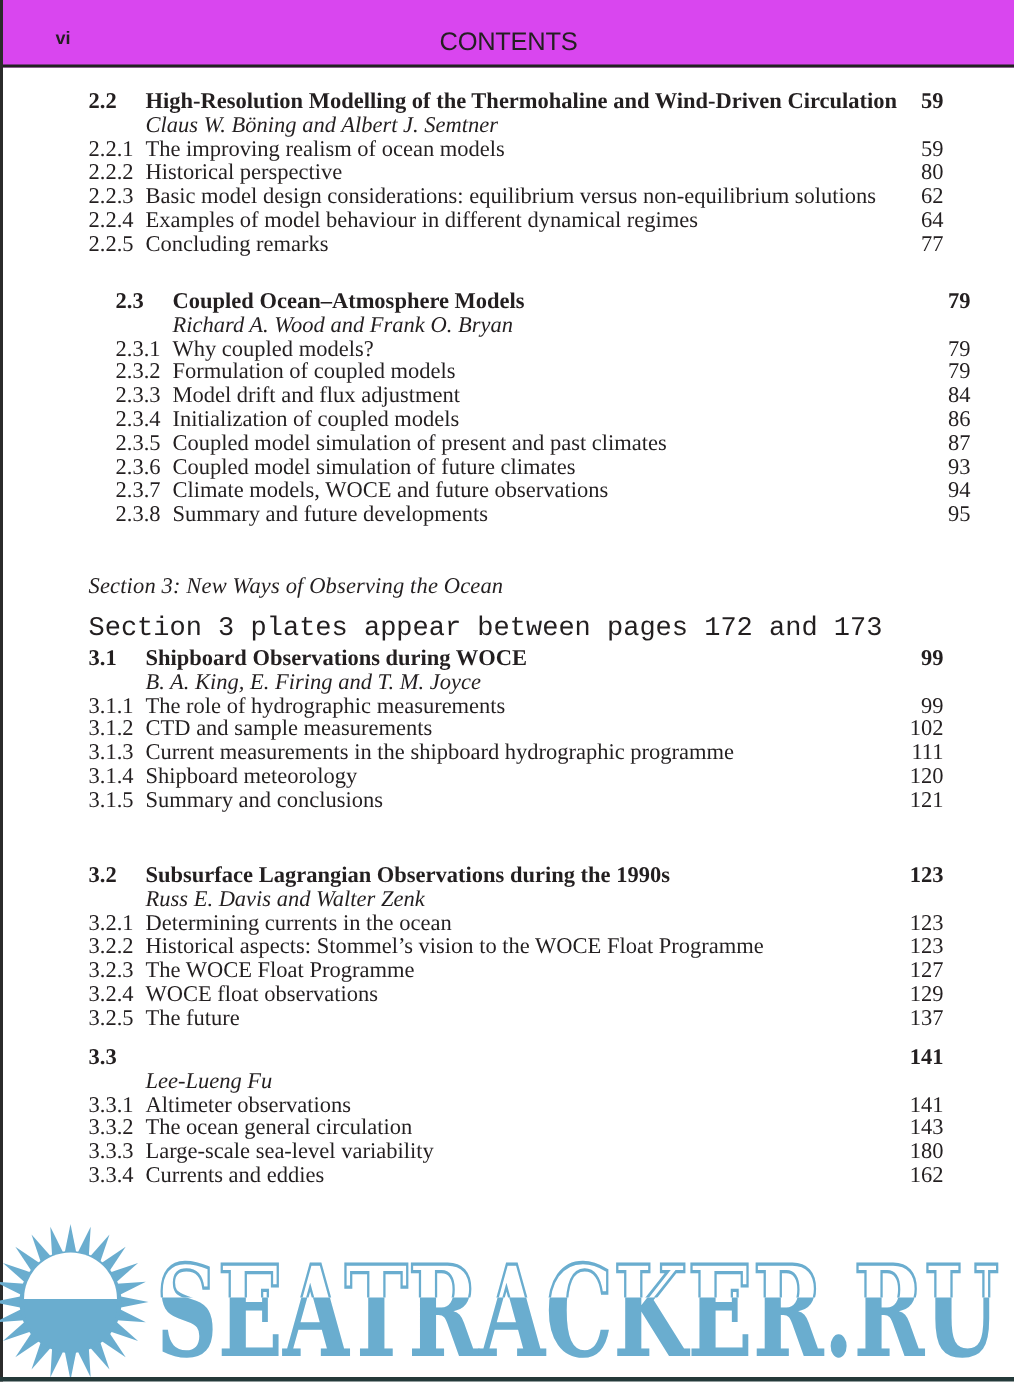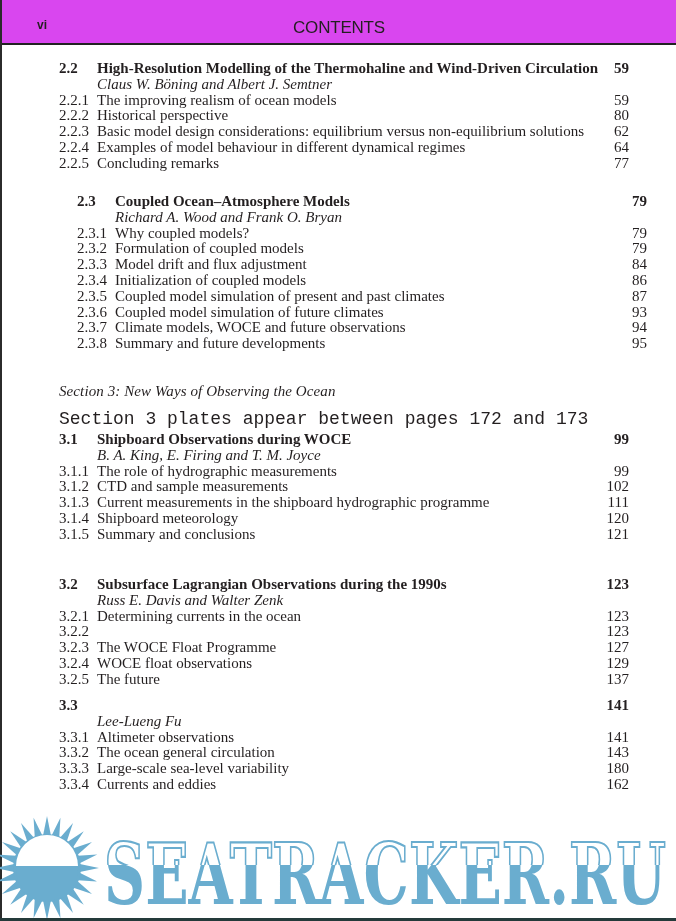--- a/index.html
+++ b/index.html
@@ -183,20 +183,21 @@
   <div class="row author">
     <span class="title">Russ E. Davis and Walter Zenk</span>
   </div>
   <div class="row">
       <span class="num">3.2.1</span>
       <span class="title">Determining currents in the ocean</span>
       <span class="page">123</span>
     </div>
   <div class="row">
       <span class="num">3.2.2</span>
+      <span class="title">Historical aspects: Stommel’s vision to the WOCE Float Programme</span>
       <span class="page">123</span>
     </div>
   <div class="row">
       <span class="num">3.2.3</span>
       <span class="title">The WOCE Float Programme</span>
       <span class="page">127</span>
     </div>
   <div class="row">
       <span class="num">3.2.4</span>
       <span class="title">WOCE float observations</span>

